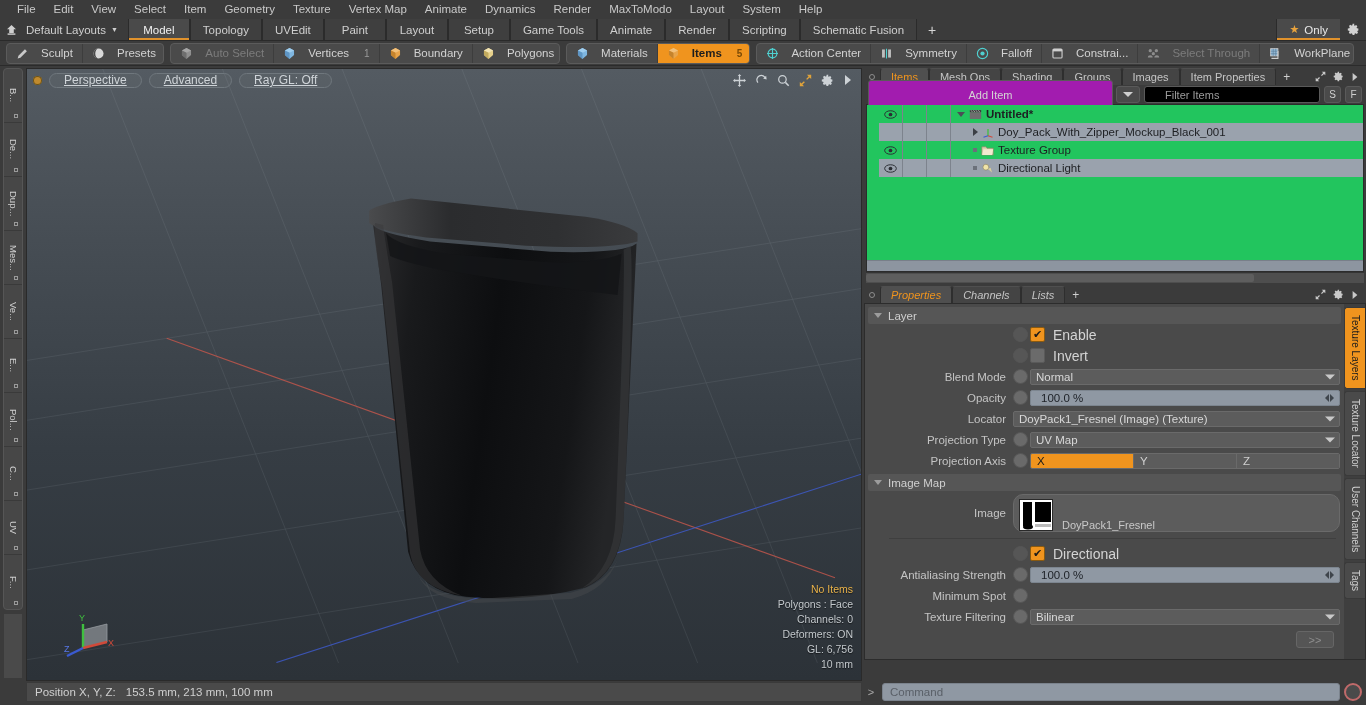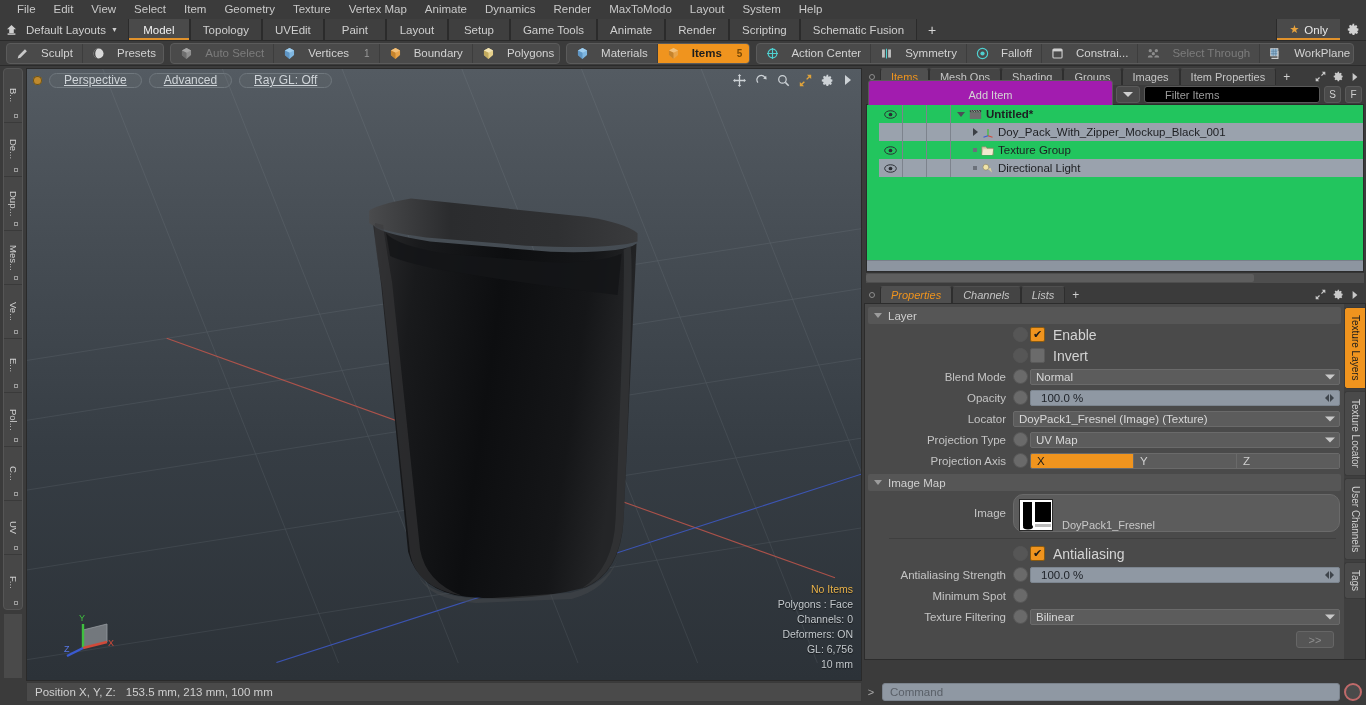--- a/index.html
+++ b/index.html
@@ -870,21 +870,21 @@
                     </svg></div>
                   <span>DoyPack1_Fresnel</span>
                   <span class="dn"></span>
                 </div>
               </div>
               <div class="sep"></div>
               <div class="prow">
                 <div class="plabel"></div>
                 <div class="knob off"></div>
                 <div class="chk">✔</div>
-                <span class="chklabel">Antialiasing</span>
+                <span class="chklabel">Directional</span>
               </div>
               <div class="prow">
                 <div class="plabel">Antialiasing Strength</div>
                 <div class="knob"></div>
                 <div class="field slider">
                   <span>100.0 %</span>
                   <div class="spin">
                     <i class="l"></i>
                     <i class="r"></i>
                   </div>

